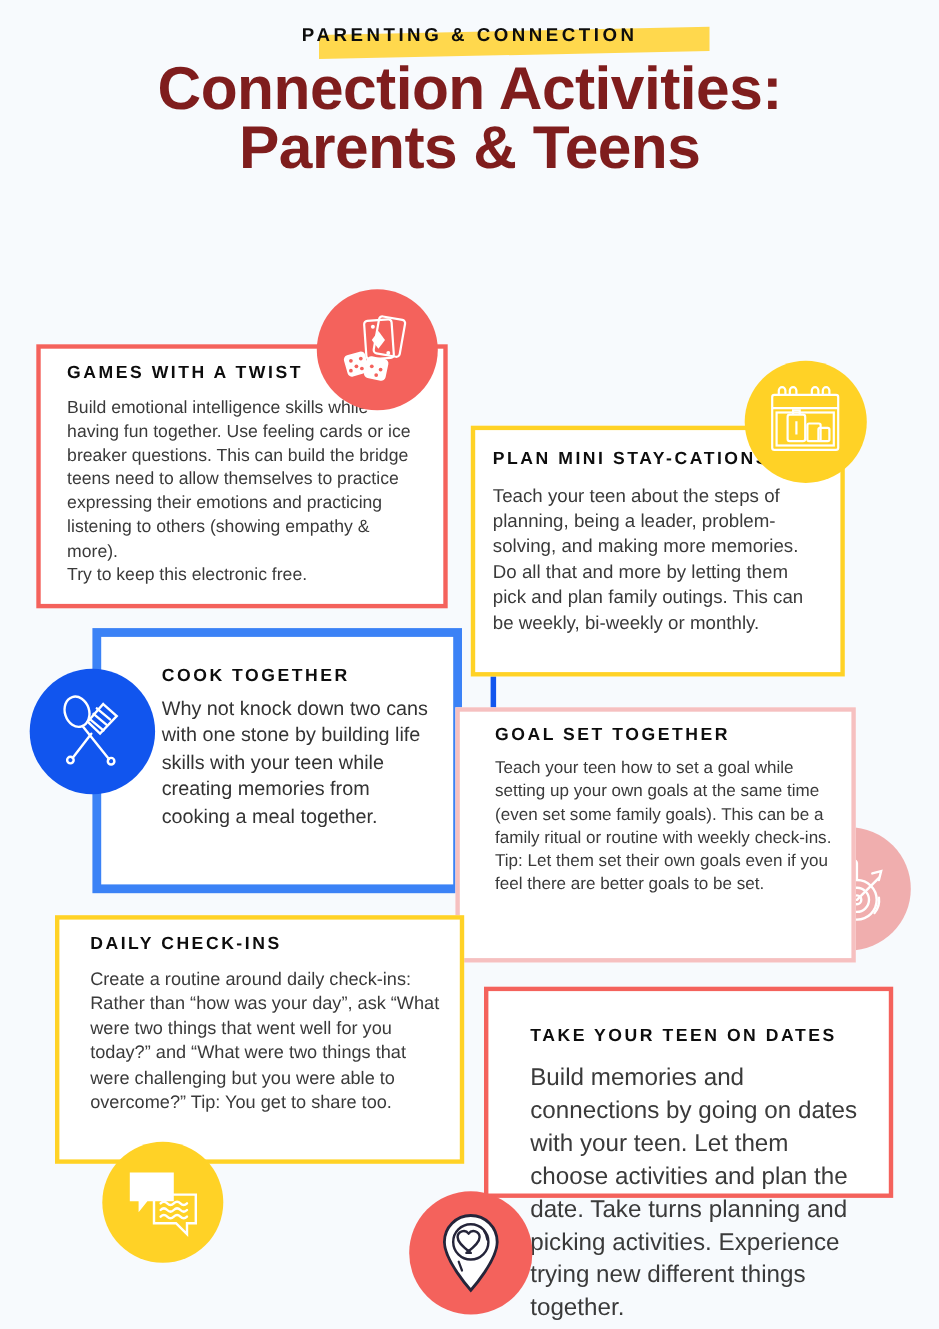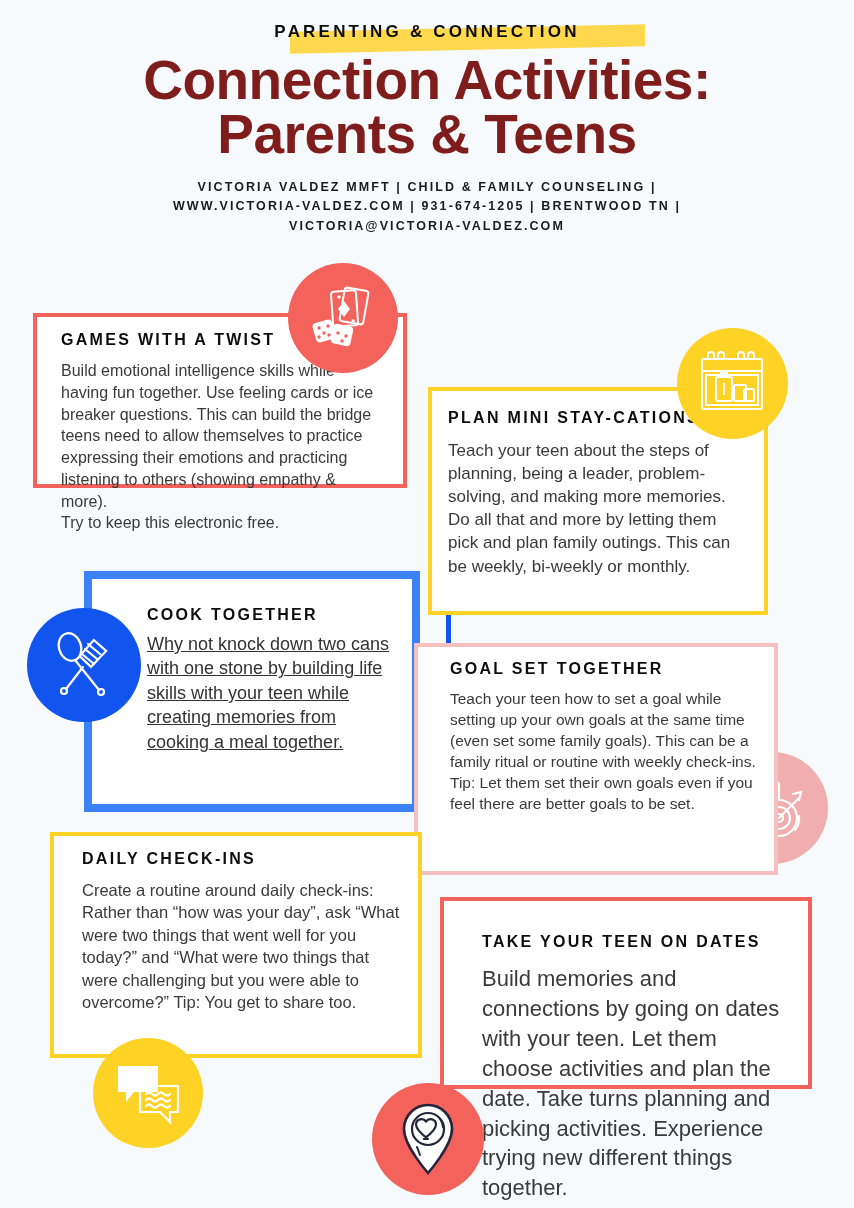--- a/index.html
+++ b/index.html
@@ -88,21 +88,21 @@
   }
   .card .card-body {
     font-size: 16.5px;
     line-height: 1.36;
     color: #3a3a3a;
     white-space: pre-line;
   }
 
   
   #card-games {
-    left: 33px; top: 313px; width: 374px; height: 175px;
+    left: 33px; top: 313px; width: 374px; height: 240px;
     border: 4px solid #f4625c;
     z-index: 6;
     padding: 14px 18px 0 24px;
   }
   #card-games .card-body { margin-top: 11px; font-size: 16px; }
 
   
   #card-stay {
     left: 428px; top: 387px; width: 340px; height: 228px;
     border: 4px solid #ffd226;
@@ -111,21 +111,21 @@
   }
   #card-stay .card-body { margin-top: 12px; font-size: 17px; }
 
   
   #card-cook {
     left: 84px; top: 571px; width: 336px; height: 241px;
     border: 8px solid #3b82f6;
     z-index: 3;
     padding: 27px 10px 0 55px;
   }
-  #card-cook .card-body { margin-top: 8px; font-size: 18px; color: #333; text-decoration: underline; }
+  #card-cook .card-body { margin-top: 8px; font-size: 18px; color: #333; }
 
   
   #card-goal {
     left: 414px; top: 643px; width: 364px; height: 232px;
     border: 4px solid #f6c0c0;
     z-index: 5;
     padding: 13px 14px 0 32px;
   }
   #card-goal .card-body { margin-top: 10px; font-size: 15.5px; }
 
@@ -176,25 +176,20 @@
 <div id="poster">
 
   <div class="header">
     <div class="eyebrow-wrap">
       <div class="eyebrow-hl"></div>
       <div class="eyebrow">PARENTING &amp; CONNECTION</div>
     </div>
     <div class="big-title">
       <span class="l1">Connection Activities:</span>
       <span class="l2">Parents &amp; Teens</span>
-    </div>
-    <div class="contact">
-      <div>VICTORIA VALDEZ MMFT | CHILD &amp; FAMILY COUNSELING |</div>
-      <div>WWW.VICTORIA-VALDEZ.COM | 931-674-1205 | BRENTWOOD TN |</div>
-      <div>VICTORIA@VICTORIA-VALDEZ.COM</div>
     </div>
   </div>
 
   <div class="connector" id="connector-blue-down"></div>
 
   <div class="card" id="card-games">
     <div class="card-title">GAMES WITH A TWIST</div>
     <div class="card-body">Build emotional intelligence skills while having fun together. Use feeling cards or ice breaker questions. This can build the bridge teens need to allow themselves to practice expressing their emotions and practicing listening to others (showing empathy &amp; more).
 Try to keep this electronic free.</div>
   </div>

